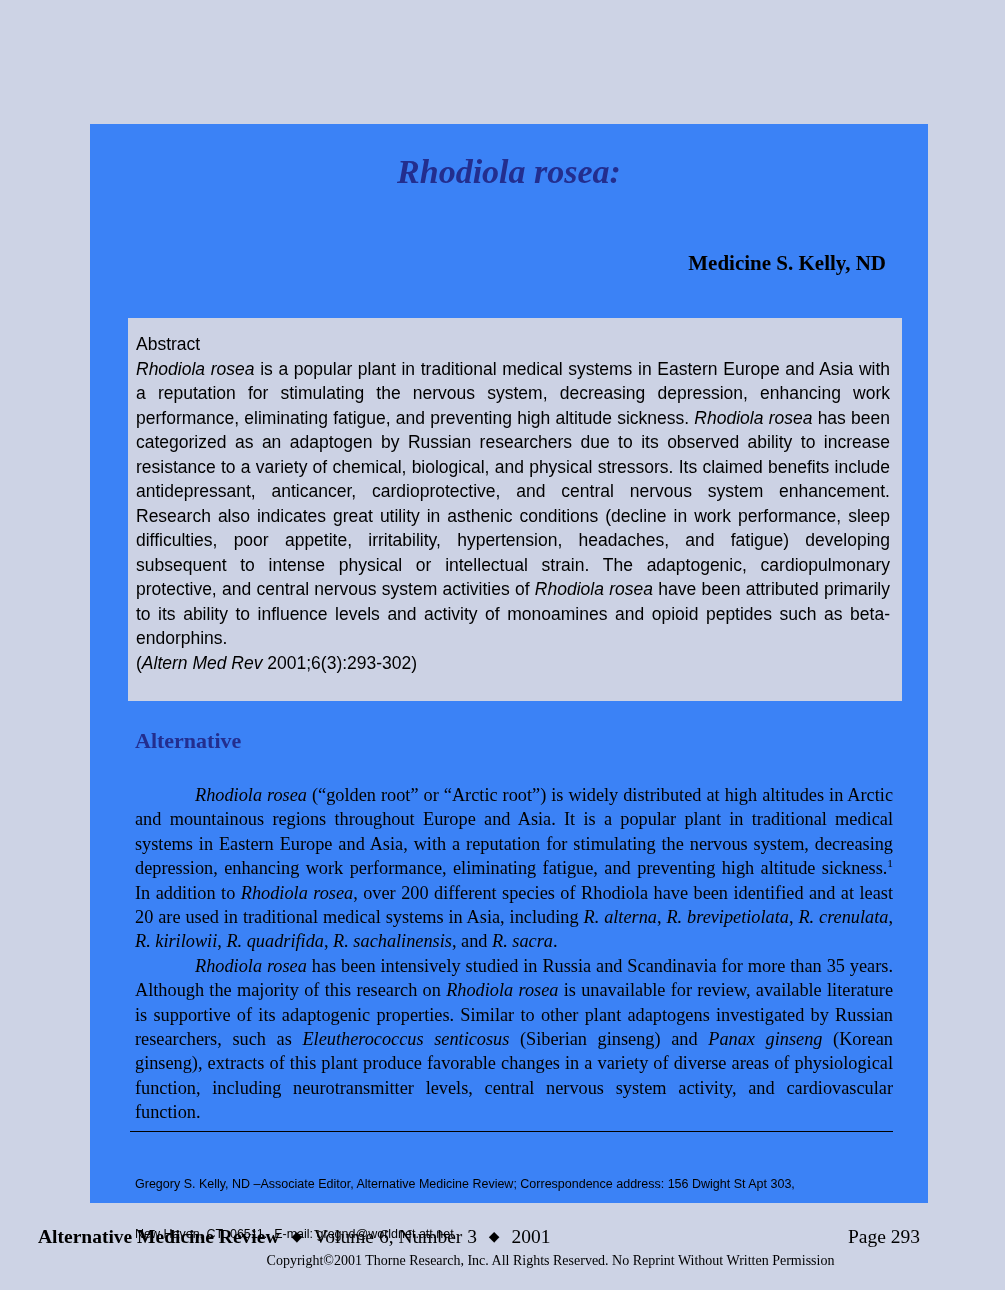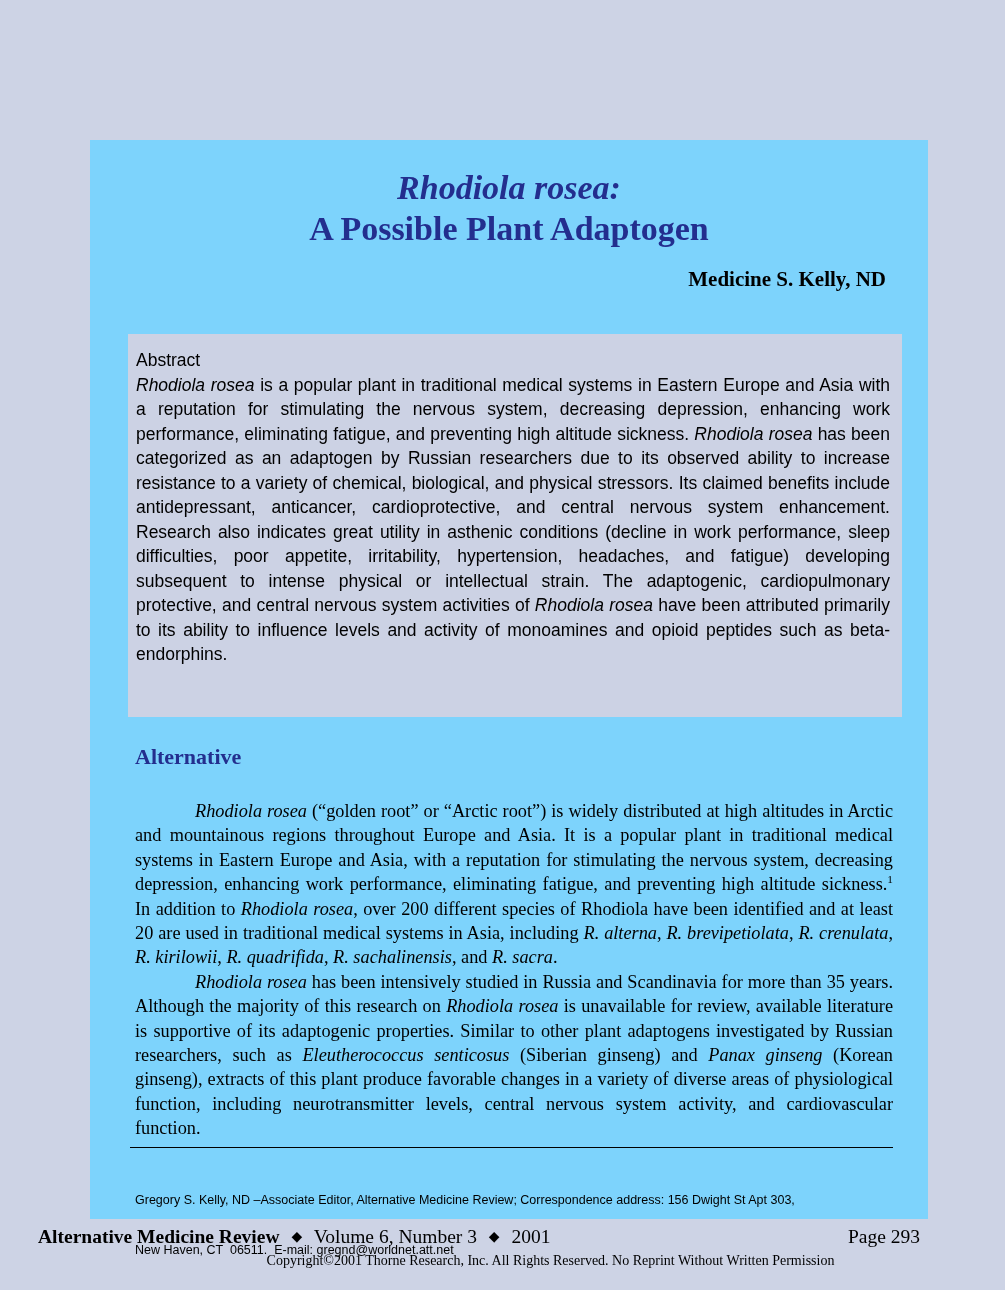--- a/index.html
+++ b/index.html
@@ -5,22 +5,22 @@
   * { margin:0; padding:0; box-sizing:border-box; }
   html, body { width:1005px; height:1290px; }
   body {
     position:relative;
     background: var(--page-bg, #cdd3e5);
     font-family: "Liberation Serif", serif;
     color:#000;
     overflow:hidden;
   }
   .sheet {
-    position:absolute; left:90px; top:140px; width:838px; height:1079px;
-    background:#7dd3fc;
+    position:absolute; left:90px; top:124px; width:838px; height:1079px;
+    background:#3b82f6;
   }
   .title-block {
     position:absolute; top:27px; left:0; width:100%;
     text-align:center;
     color: var(--title-blue, #232e8e);
     font-weight:bold; font-size:34px; line-height:41px;
   }
   .title-line1 { font-style:italic; }
   .author {
     position:absolute; top:127px; right:42px;
@@ -71,28 +71,28 @@
     text-align:center; font-size:14px;margin-left:48px;
   }
 </style>
 </head>
 <body>
 
 <div class="sheet">
 
   <div class="title-block">
     <div class="title-line1">Rhodiola rosea:</div>
-    <div class="title-line2">A Possible Plant Adaptogen</div>
   </div>
 
   <div class="author">Medicine S. Kelly, ND</div>
 
   <div class="abstract-box">
     <div class="abstract-heading">Abstract</div>
     <div class="abstract-body"><em>Rhodiola rosea</em><span> is a popular plant in traditional medical systems in Eastern Europe and Asia with a reputation for stimulating the nervous system, decreasing depression, enhancing work performance, eliminating fatigue, and preventing high altitude sickness. </span><em>Rhodiola rosea</em><span> has been categorized as an adaptogen by Russian researchers due to its observed ability to increase resistance to a variety of chemical, biological, and physical stressors. Its claimed benefits include antidepressant, anticancer, cardioprotective, and central nervous system enhancement. Research also indicates great utility in asthenic conditions (decline in work performance, sleep difficulties, poor appetite, irritability, hypertension, headaches, and fatigue) developing subsequent to intense physical or intellectual strain. The adaptogenic, cardiopulmonary protective, and central nervous system activities of </span><em>Rhodiola rosea</em><span> have been attributed primarily to its ability to influence levels and activity of monoamines and opioid peptides such as beta-endorphins.</span></div>
+    <div class="abstract-citation"><span>(</span><em>Altern Med Rev</em><span> 2001;6(3):293-302)</span></div>
   </div>
 
   <div class="intro-heading">Alternative</div>
 
   <div class="body-text">
     <p><em>Rhodiola rosea</em><span> (“golden root” or “Arctic root”) is widely distributed at high altitudes in Arctic and mountainous regions throughout Europe and Asia. It is a popular plant in traditional medical systems in Eastern Europe and Asia, with a reputation for stimulating the nervous system, decreasing depression, enhancing work performance, eliminating fatigue, and preventing high altitude sickness.</span><sup>1</sup><span> In addition to </span><em>Rhodiola rosea</em><span>, over 200 different species of Rhodiola have been identified and at least 20 are used in traditional medical systems in Asia, including </span><em>R. alterna</em><span>, </span><em>R. brevipetiolata</em><span>, </span><em>R. crenulata</em><span>, </span><em>R. kirilowii</em><span>, </span><em>R. quadrifida</em><span>, </span><em>R. sachalinensis</em><span>, and </span><em>R. sacra</em><span>.</span></p>
     <p><em>Rhodiola rosea</em><span> has been intensively studied in Russia and Scandinavia for more than 35 years. Although the majority of this research on </span><em>Rhodiola rosea</em><span> is unavailable for review, available literature is supportive of its adaptogenic properties. Similar to other plant adaptogens investigated by Russian researchers, such as </span><em>Eleutherococcus senticosus</em><span> (Siberian ginseng) and </span><em>Panax ginseng</em><span> (Korean ginseng), extracts of this plant produce favorable changes in a variety of diverse areas of physiological function, including neurotransmitter levels, central nervous system activity, and cardiovascular function.</span></p>
   </div>
 
   <div class="rule"></div>

